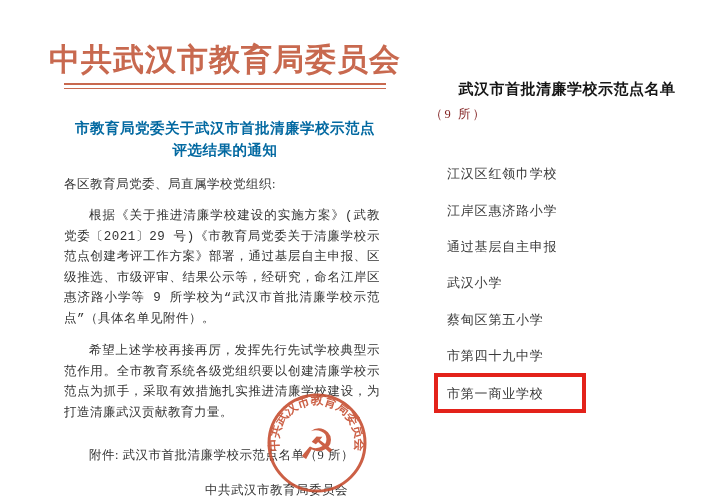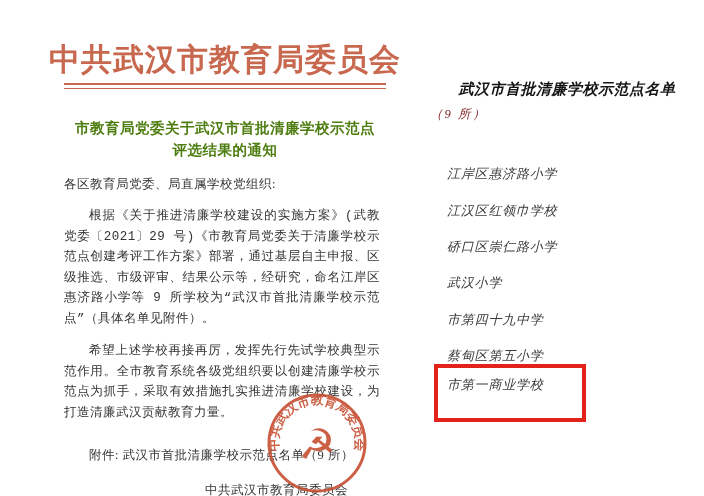--- a/index.html
+++ b/index.html
@@ -36,21 +36,21 @@
     margin: 6px auto 0 auto;
     border-top: 2px solid var(--letterhead-red, #c8694f);
     border-bottom: 1px solid var(--letterhead-red, #c8694f);
   }
   .doc-title {
     margin-top: 28px;
     text-align: center;
     font-size: 14.5px;
     font-weight: bold;
     line-height: 22px;
-    color: #4d7c0f;
+    color: #0369a1;
     letter-spacing: 0.5px;
   }
   .body-text {
     margin: 13px 0 0 22px;
     width: 340px;
     font-size: 12.5px;
     line-height: 20.5px;
     letter-spacing: 0.5px;
     color: #333333;
     text-align: justify;
@@ -78,21 +78,21 @@
     position: absolute;
     left: 229px;
     top: 383px;
     width: 116px;
     height: 113px;
     opacity: 0.88;
     pointer-events: none;
   }
 
   
-  .right-page { left: 430px; width: 274px; height: 418px; font-style: italic; }
+  .right-page { left: 430px; width: 274px; height: 418px; }
 
   .att-title {
     margin-top: 76px;
     text-align: center;
     font-size: 15px;
     font-weight: bold;
     letter-spacing: 0.5px;
     color: #151515;
     white-space: nowrap;
   }
@@ -109,21 +109,21 @@
     display: flex;
     align-items: center;
     padding-left: 17px;
     font-size: 13px;
     letter-spacing: 0.8px;
     color: #3a3a3a;
     white-space: nowrap;
   }
   .highlight-box {
     border: 4px solid var(--highlight-red, #e3221a);
-    padding: 8px 38px 24px 9px;
+    padding: 8px 38px 6px 9px;
     margin-left: -13px;
   }
 </style>
 </head>
 <body>
 
 <div class="canvas">
 
   <div class="page left-page">
     <div class="letterhead">中共武汉市教育局委员会</div>
@@ -153,36 +153,36 @@
       </text>
       <text x="58" y="72" font-size="42" fill="#c54b2d" text-anchor="middle" font-family="DejaVu Sans, sans-serif">☭</text>
     </svg>
   </div>
 
   <div class="page right-page">
     <div class="att-title">武汉市首批清廉学校示范点名单</div>
     <div class="att-subtitle">（9 所）</div>
     <div class="school-list">
         <div class="school-item">
+          <span>江汉区红领巾学校</span>
+        </div>
+        <div class="school-item">
           <span>江岸区惠济路小学</span>
         </div>
         <div class="school-item">
-          <span>江汉区红领巾学校</span>
-        </div>
-        <div class="school-item">
-          <span>硚口区崇仁路小学</span>
+          <span>通过基层自主申报</span>
         </div>
         <div class="school-item">
           <span>武汉小学</span>
         </div>
         <div class="school-item">
-          <span>市第四十九中学</span>
+          <span>蔡甸区第五小学</span>
         </div>
         <div class="school-item">
-          <span>蔡甸区第五小学</span>
+          <span>市第四十九中学</span>
         </div>
         <div class="school-item">
           <span class="highlight-box">市第一商业学校</span>
         </div>
       </div>
   </div>
 
 </div>
 
 </body></html>

